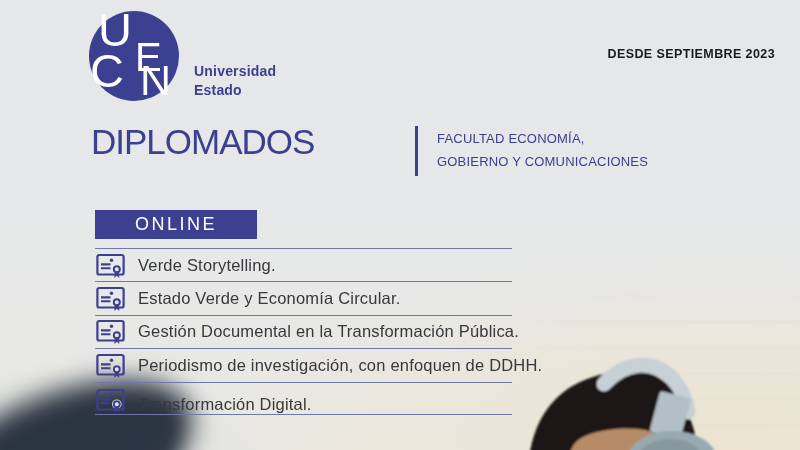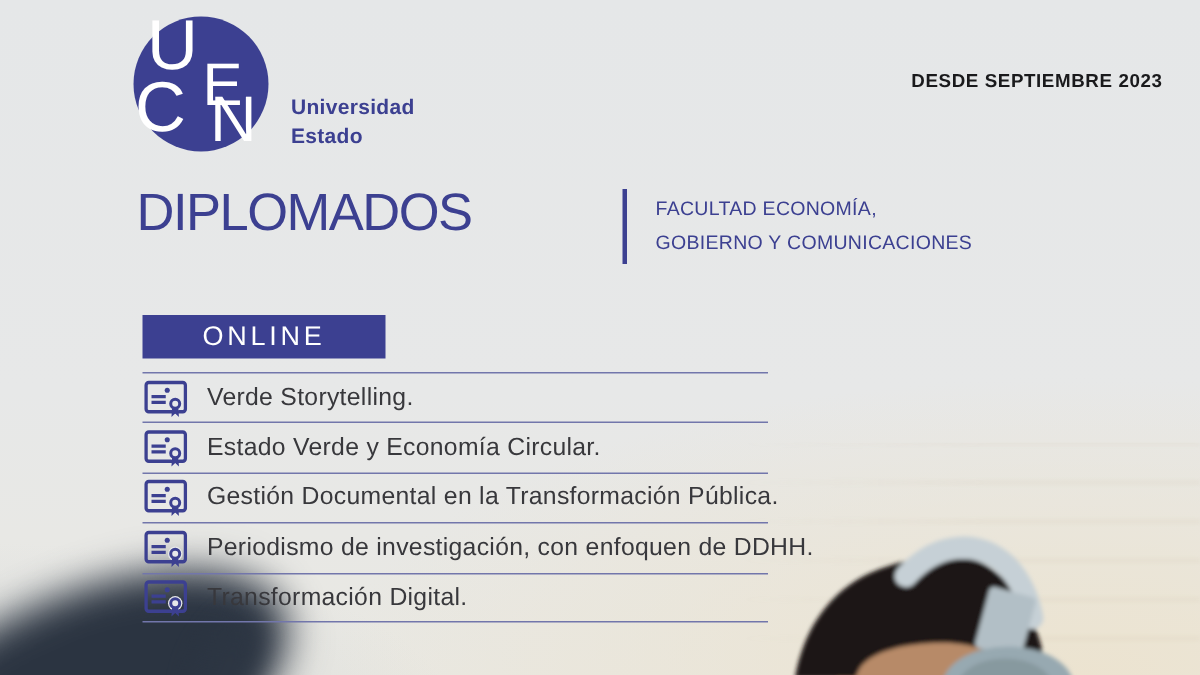--- a/index.html
+++ b/index.html
@@ -51,21 +51,21 @@
 
   
   .badge { position:absolute; left:95px; top:198px; width:162px; height:29px;
     background:#3c4091; color:#ffffff; display:flex; align-items:center; justify-content:center;
     font-size:18px; letter-spacing:2.5px;margin-top:12px; }
 
   
   .programs { position:absolute; left:95px; top:248px; width:417px; list-style:none; }
   .programs li { display:flex; align-items:center; gap:13px; height:33.4px;
     border-top:1px solid #7276ab; padding-left:1px; }
-  .programs li:last-child { border-bottom:1px solid #7276ab; }
+  .programs li:last-child { border-bottom:1px solid #7276ab;align-items:flex-end; }
   .program-label { font-size:16.5px; color:#38383c; letter-spacing:.2px; white-space:nowrap; }
   .cert-icon { flex:0 0 auto; width:29px; height:27px; }
 </style>
 </head>
 <body>
 
 <div class="poster">
 
   <div class="bricks"></div>
   <div class="blur-shape-a"></div>

